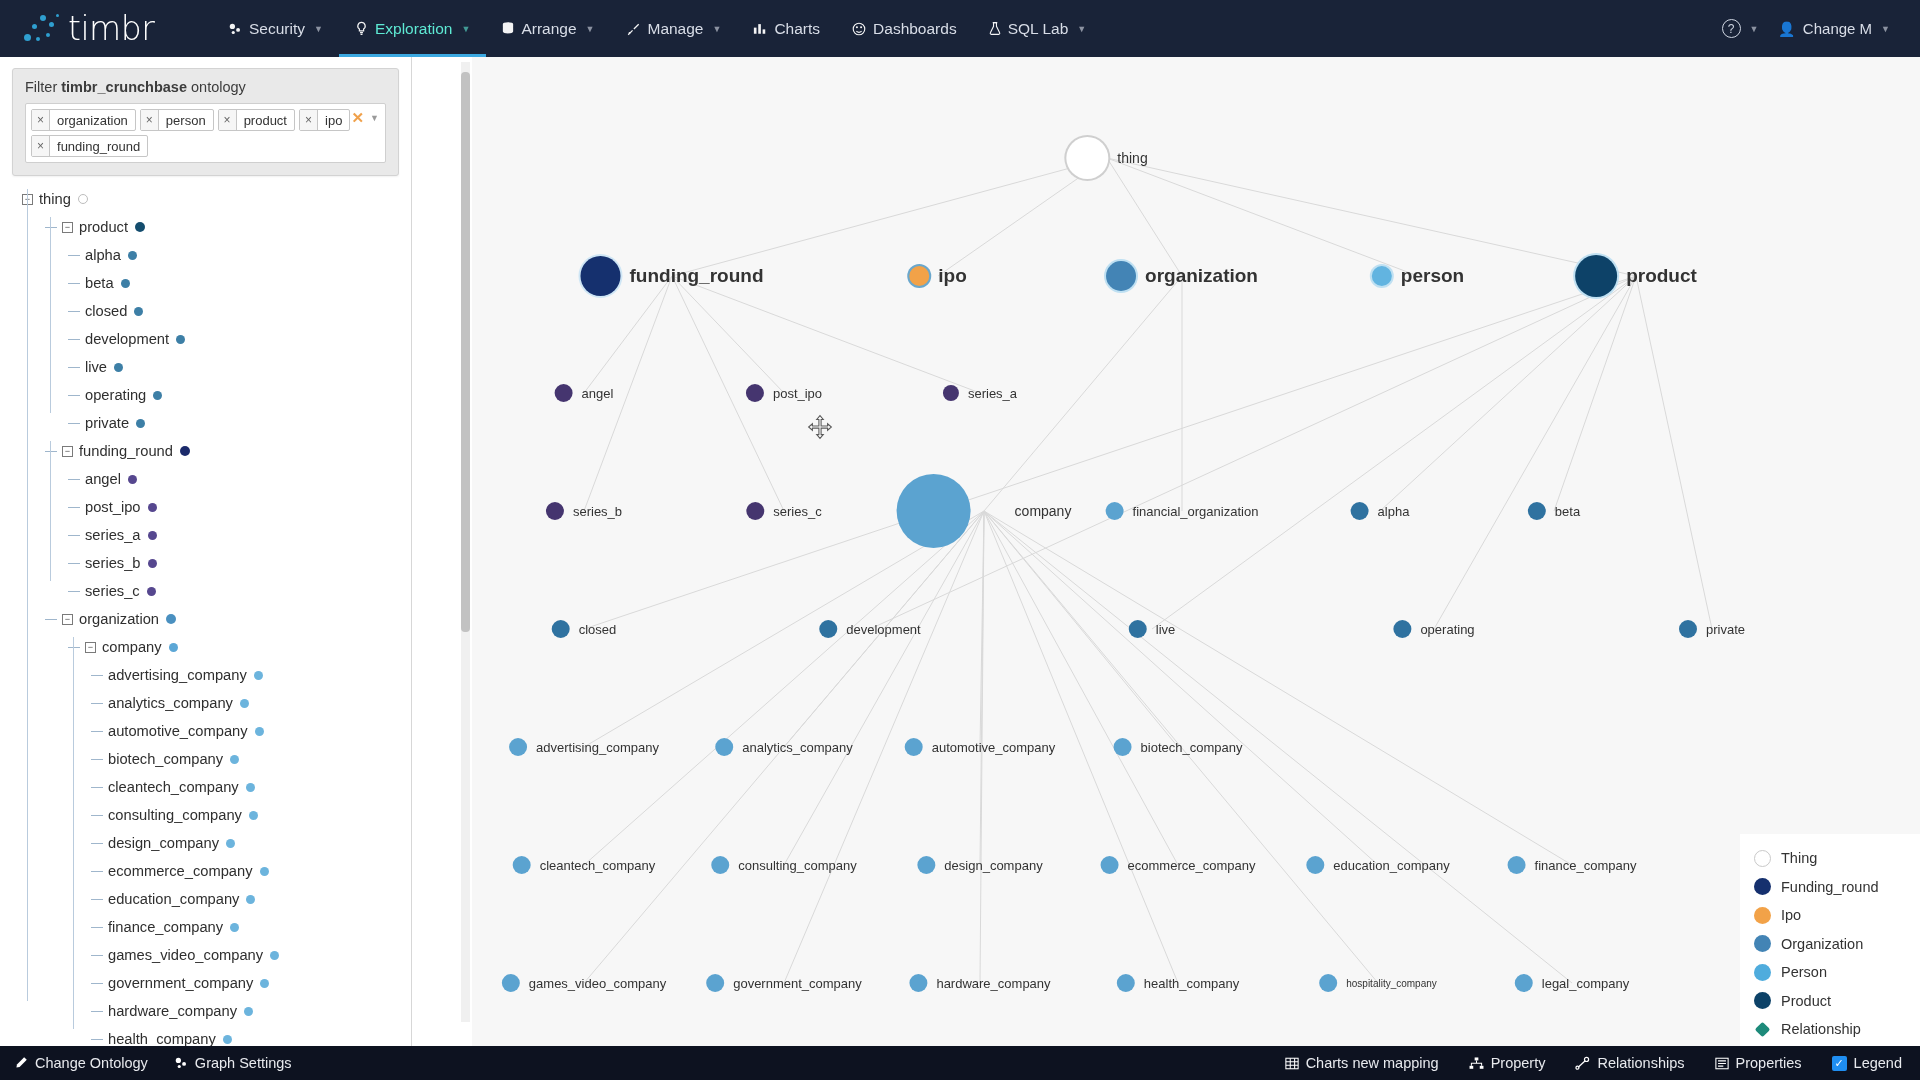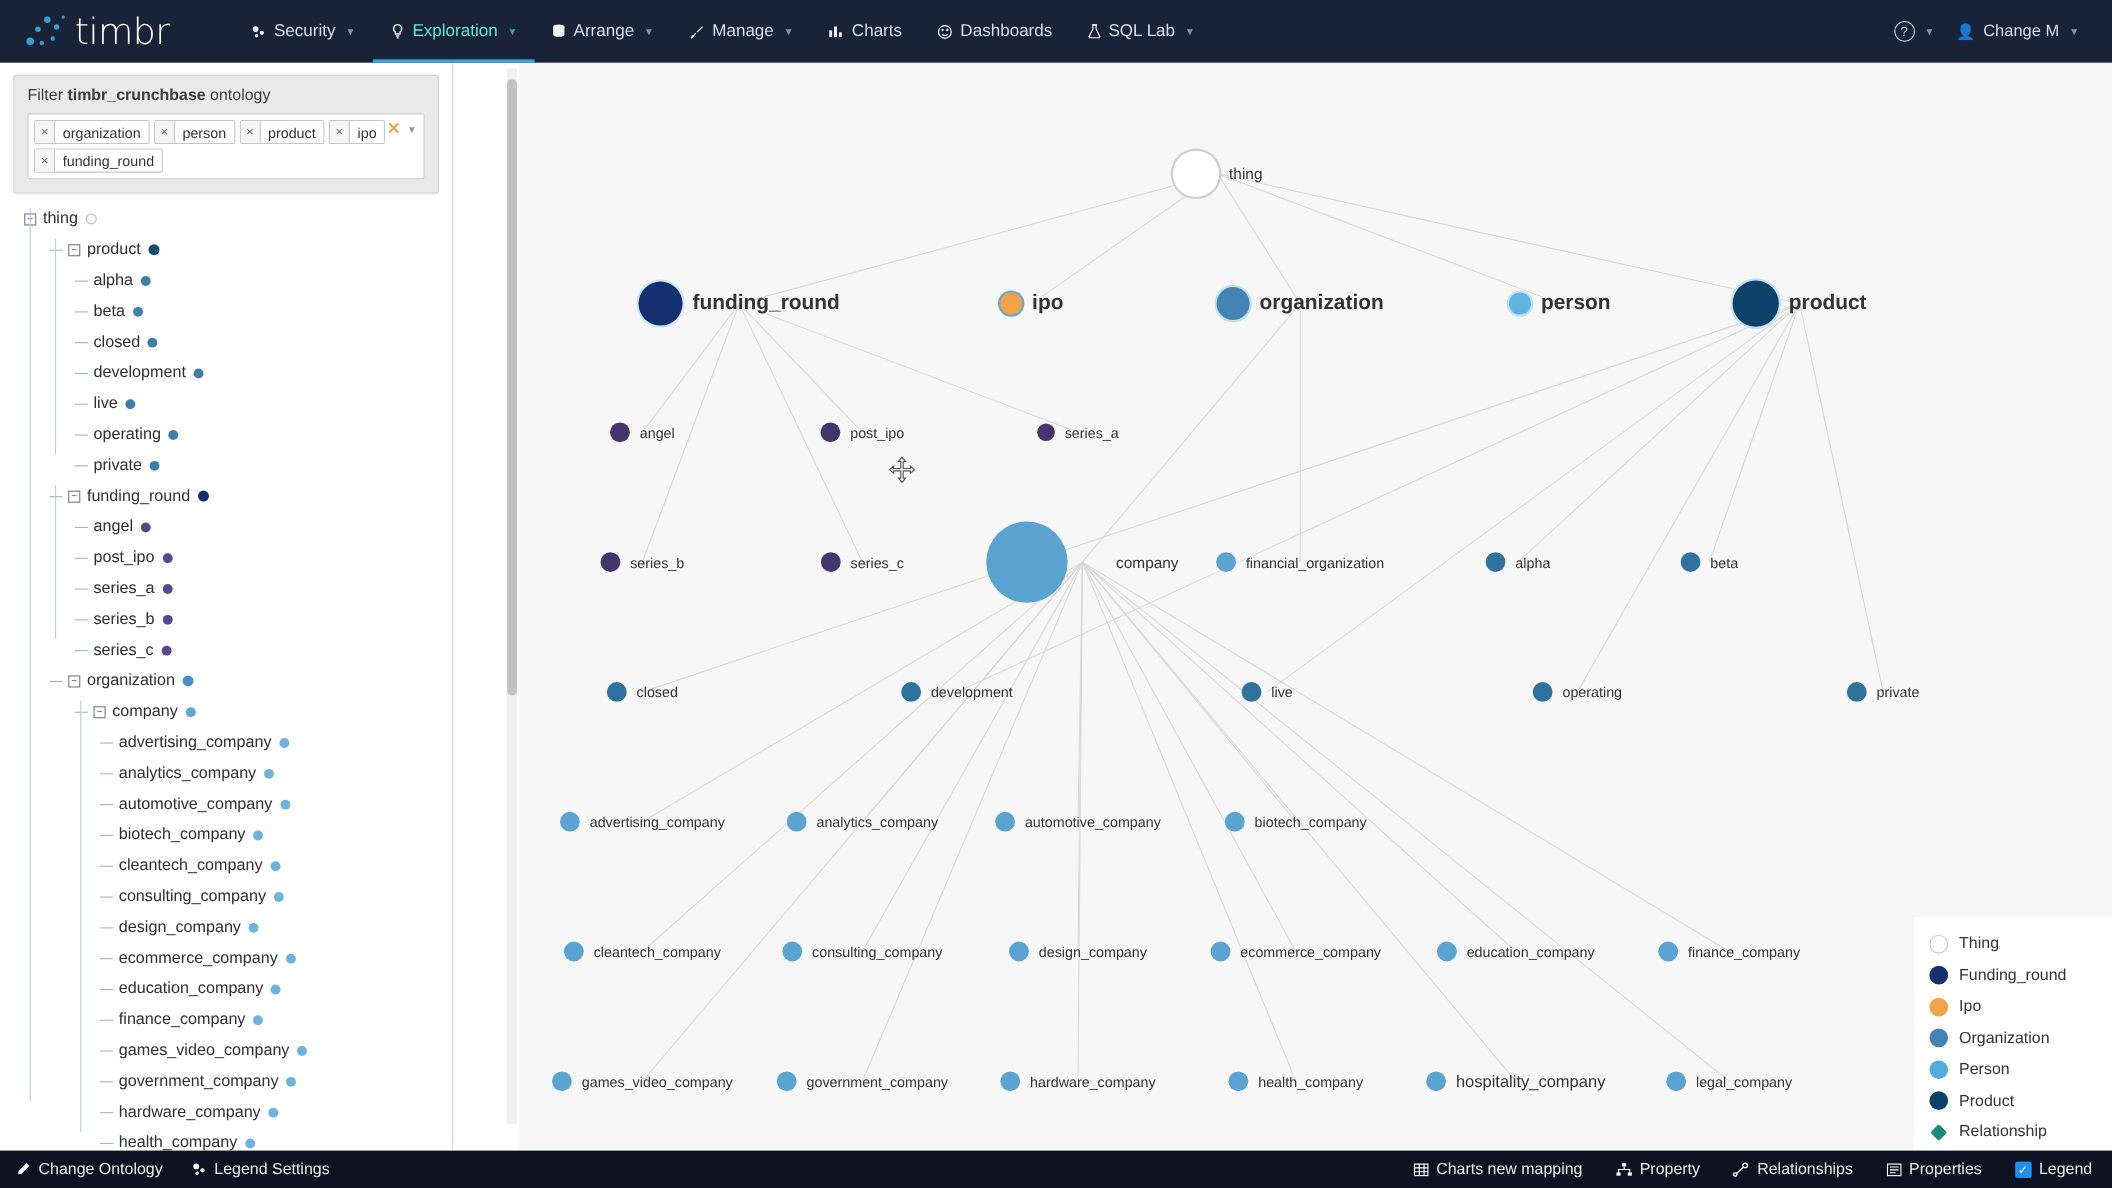--- a/index.html
+++ b/index.html
@@ -651,21 +651,21 @@
         <div class="gnode" style="left: 508px; top: 926px;">
           <span class="circle" style="width:18px;height:18px;background:#5ba3d0;"></span>
           <span class="caption" style="font-size:13px;font-weight:400;">hardware_company</span>
         </div>
         <div class="gnode" style="left: 706px; top: 926px;">
           <span class="circle" style="width:18px;height:18px;background:#5ba3d0;"></span>
           <span class="caption" style="font-size:13px;font-weight:400;">health_company</span>
         </div>
         <div class="gnode" style="left: 906px; top: 926px;">
           <span class="circle" style="width:18px;height:18px;background:#5ba3d0;"></span>
-          <span class="caption" style="font-size:15px;font-weight:400;">hospitality_company</span>
+          <span class="caption" style="font-size:10px;font-weight:400;">hospitality_company</span>
         </div>
         <div class="gnode" style="left: 1100px; top: 926px;">
           <span class="circle" style="width:18px;height:18px;background:#5ba3d0;"></span>
           <span class="caption" style="font-size:13px;font-weight:400;">legal_company</span>
         </div>
       </div>
 
     <div class="cursor-move" id="cursor" style="left: 348px; top: 370px;">
       <svg viewBox="0 0 24 24" width="26" height="26">
         <path d="M12 1.5 L15 5 H13 V11 H19 V9 L22.5 12 L19 15 V13 H13 V19 H15 L12 22.5 L9 19 H11 V13 H5 V15 L1.5 12 L5 9 V11 H11 V5 H9 Z" fill="#ffffff" stroke="#5a5a5a" stroke-width="1"></path>
@@ -719,21 +719,21 @@
           <span>Change Ontology</span>
         </div>
         <div class="bb-item">
           <span class="ico">
             <svg width="14" height="14" viewBox="0 0 16 16" fill="#ffffff">
               <circle cx="5" cy="5" r="3"></circle>
               <circle cx="11.5" cy="9" r="2.2"></circle>
               <circle cx="6" cy="12" r="1.8"></circle>
             </svg>
           </span>
-          <span>Legend Settings</span>
+          <span>Graph Settings</span>
         </div>
       </div>
     <div class="bb-right" id="bb-right">
         <div class="bb-item">
           <span class="ico">
             <svg width="14" height="13" viewBox="0 0 16 14" fill="none" stroke="#ffffff" stroke-width="1.2">
               <rect x="1" y="1" width="14" height="12"></rect>
               <path d="M1 5h14M1 9h14M6 1v12M11 1v12"></path>
             </svg>
           </span>

